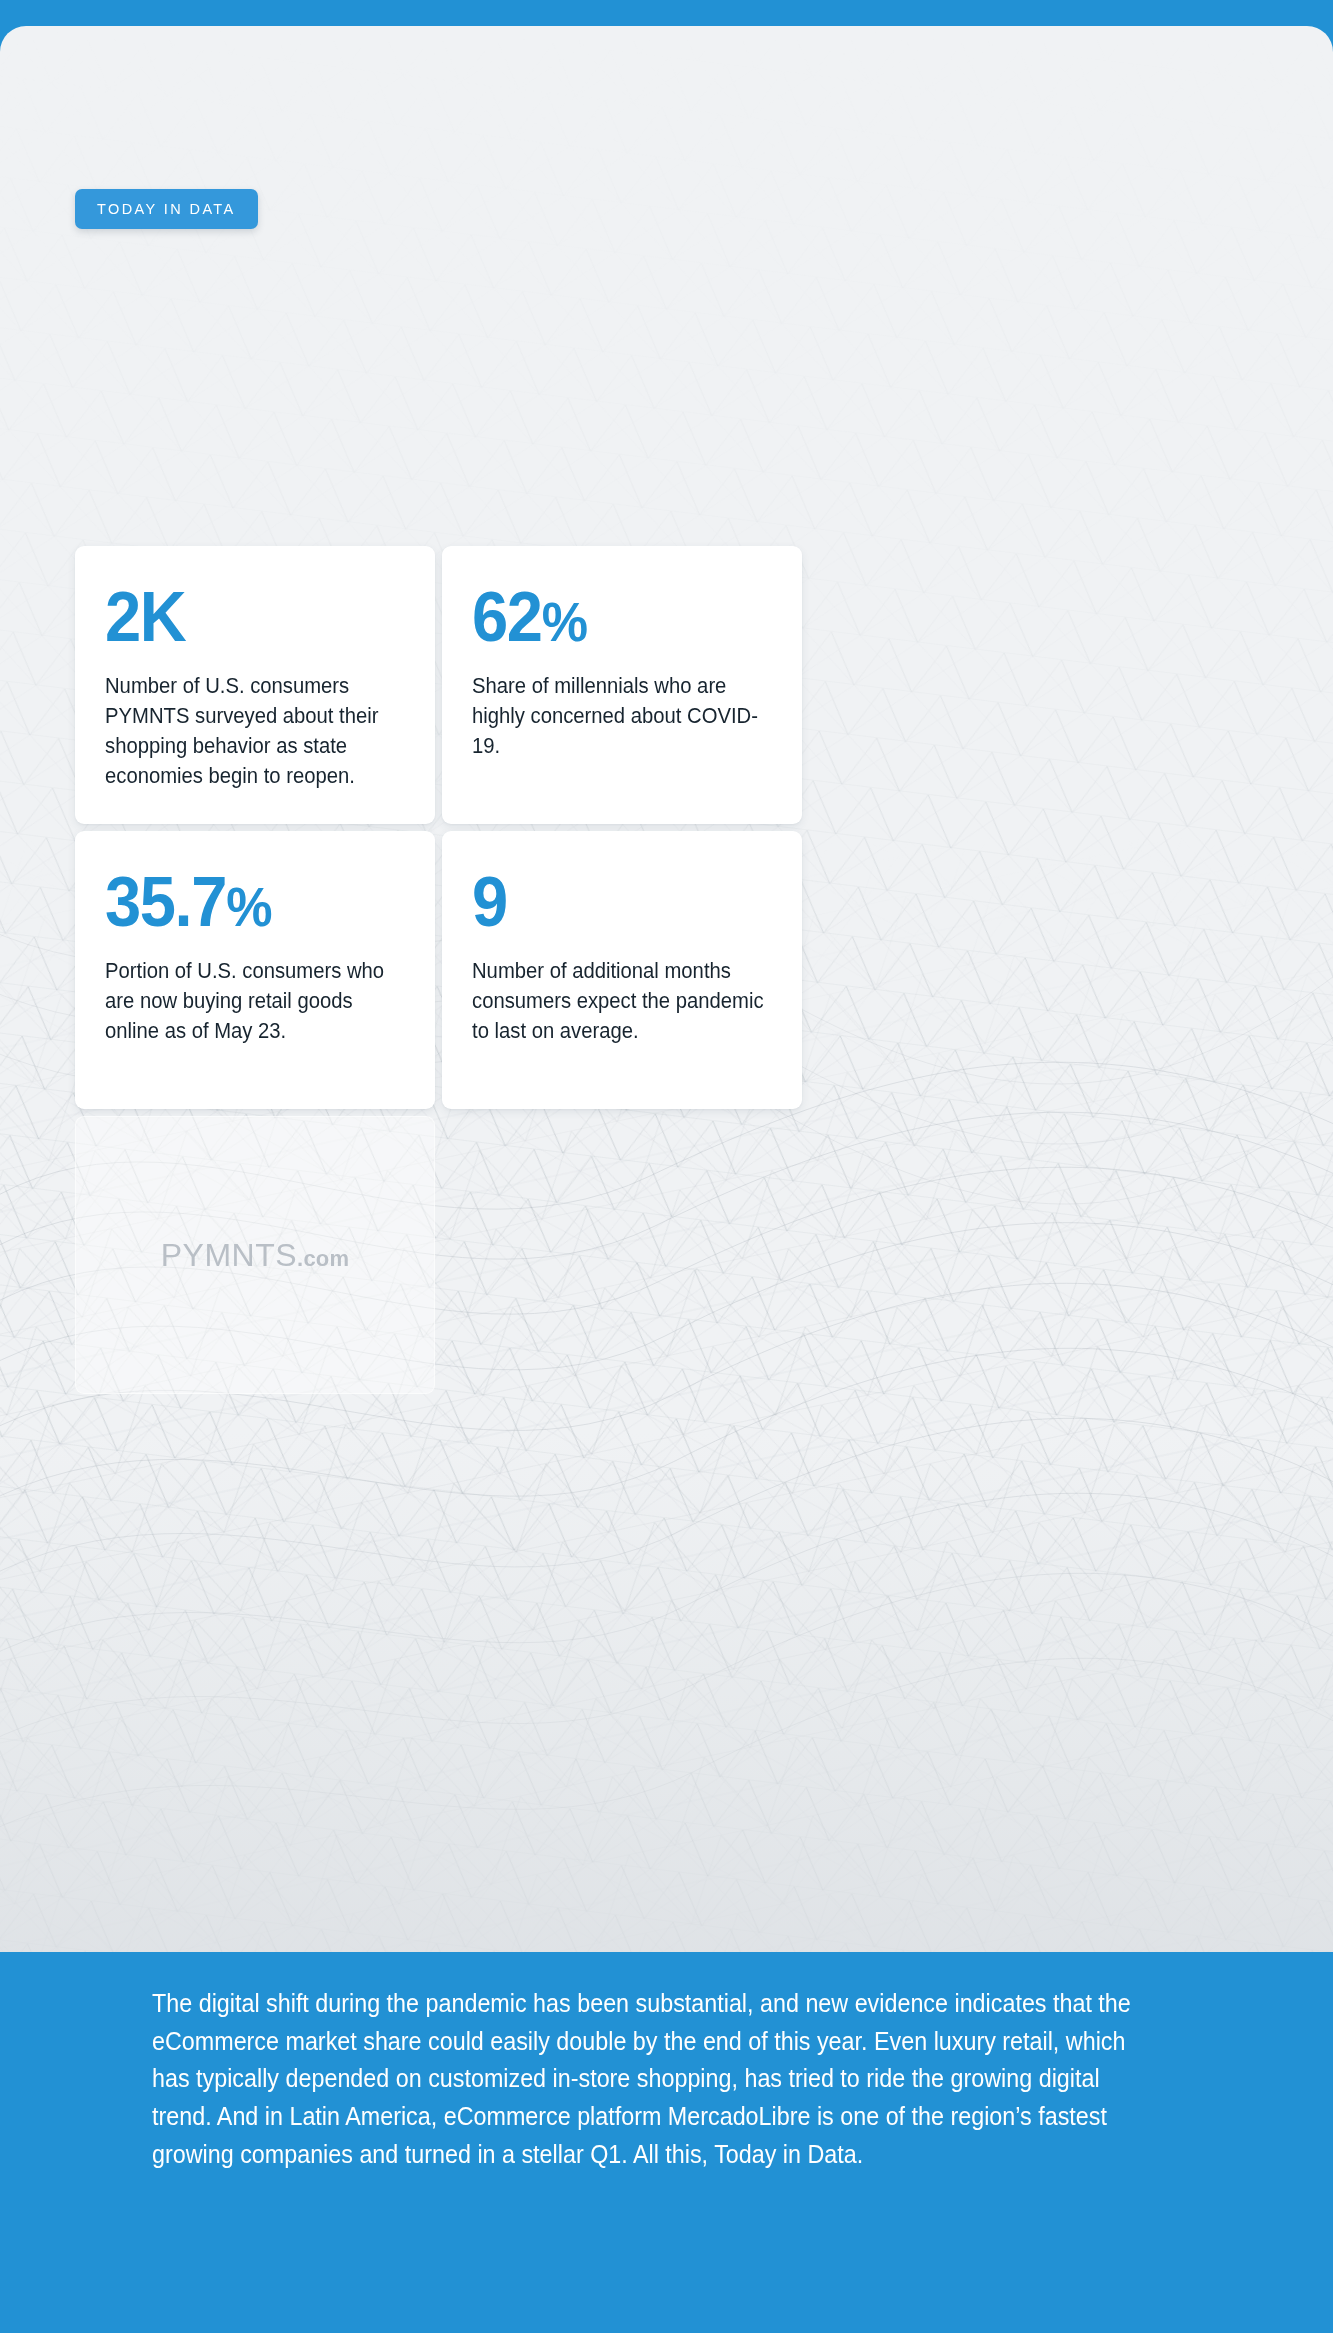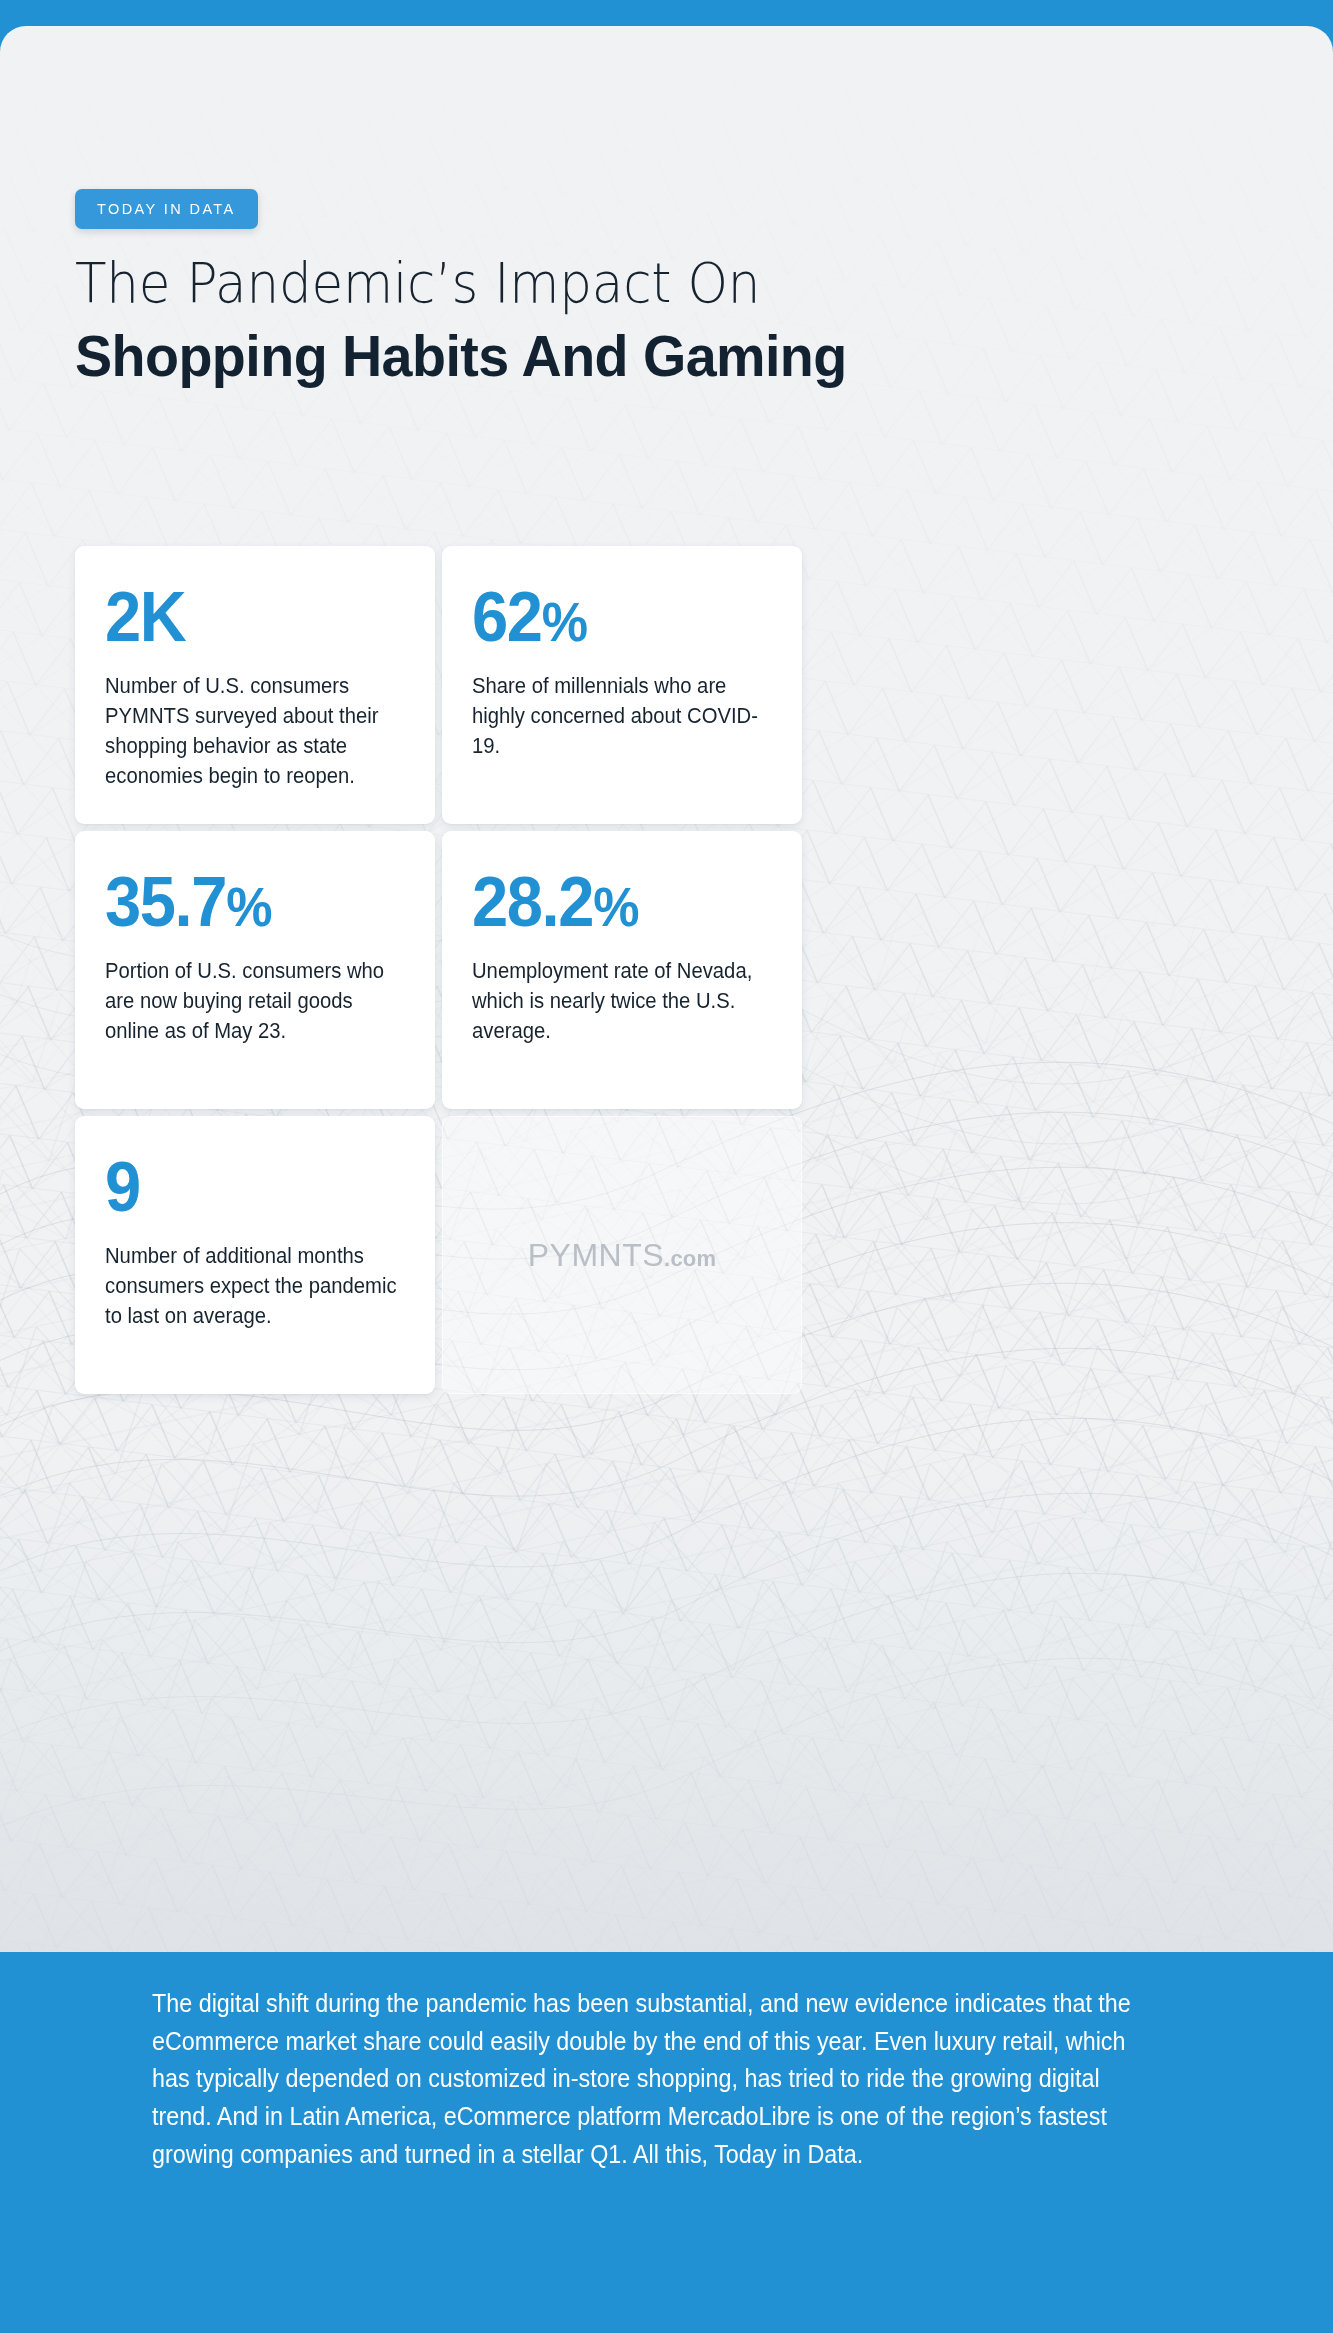--- a/index.html
+++ b/index.html
@@ -194,24 +194,20 @@
         </g>
       </svg>
     </div>
 
     <div class="content-shade"></div>
 
     <div class="badge">
       <span>TODAY IN DATA</span>
     </div>
 
-    <div class="title-wrap">
-      <div class="title-thin">The Pandemic’s Impact On</div>
-      <div class="title-bold">Shopping Habits And Gaming</div>
-    </div>
 
     <div class="grid">
 
       <div class="card r1">
         <div class="stat">
           <span>2</span><span class="suf">K</span>
         </div>
         <div class="desc">Number of U.S. consumers PYMNTS surveyed about their shopping behavior as state economies begin to reopen.</div>
       </div>
 
@@ -222,26 +218,20 @@
         <div class="desc">Share of millennials who are highly concerned about COVID-19.</div>
       </div>
 
       <div class="card r2">
         <div class="stat">
           <span>35.7</span><span class="pct">%</span>
         </div>
         <div class="desc">Portion of U.S. consumers who are now buying retail goods online as of May 23.</div>
       </div>
 
-      <div class="card r2">
-        <div class="stat">
-          <span>28.2</span><span class="pct">%</span>
-        </div>
-        <div class="desc">Unemployment rate of Nevada, which is nearly twice the U.S. average.</div>
-      </div>
 
       <div class="card r3">
         <div class="stat">
           <span>9</span><span class="suf"></span>
         </div>
         <div class="desc">Number of additional months consumers expect the pandemic to last on average.</div>
       </div>
 
       <div class="wm-panel">
         <div class="wm">

